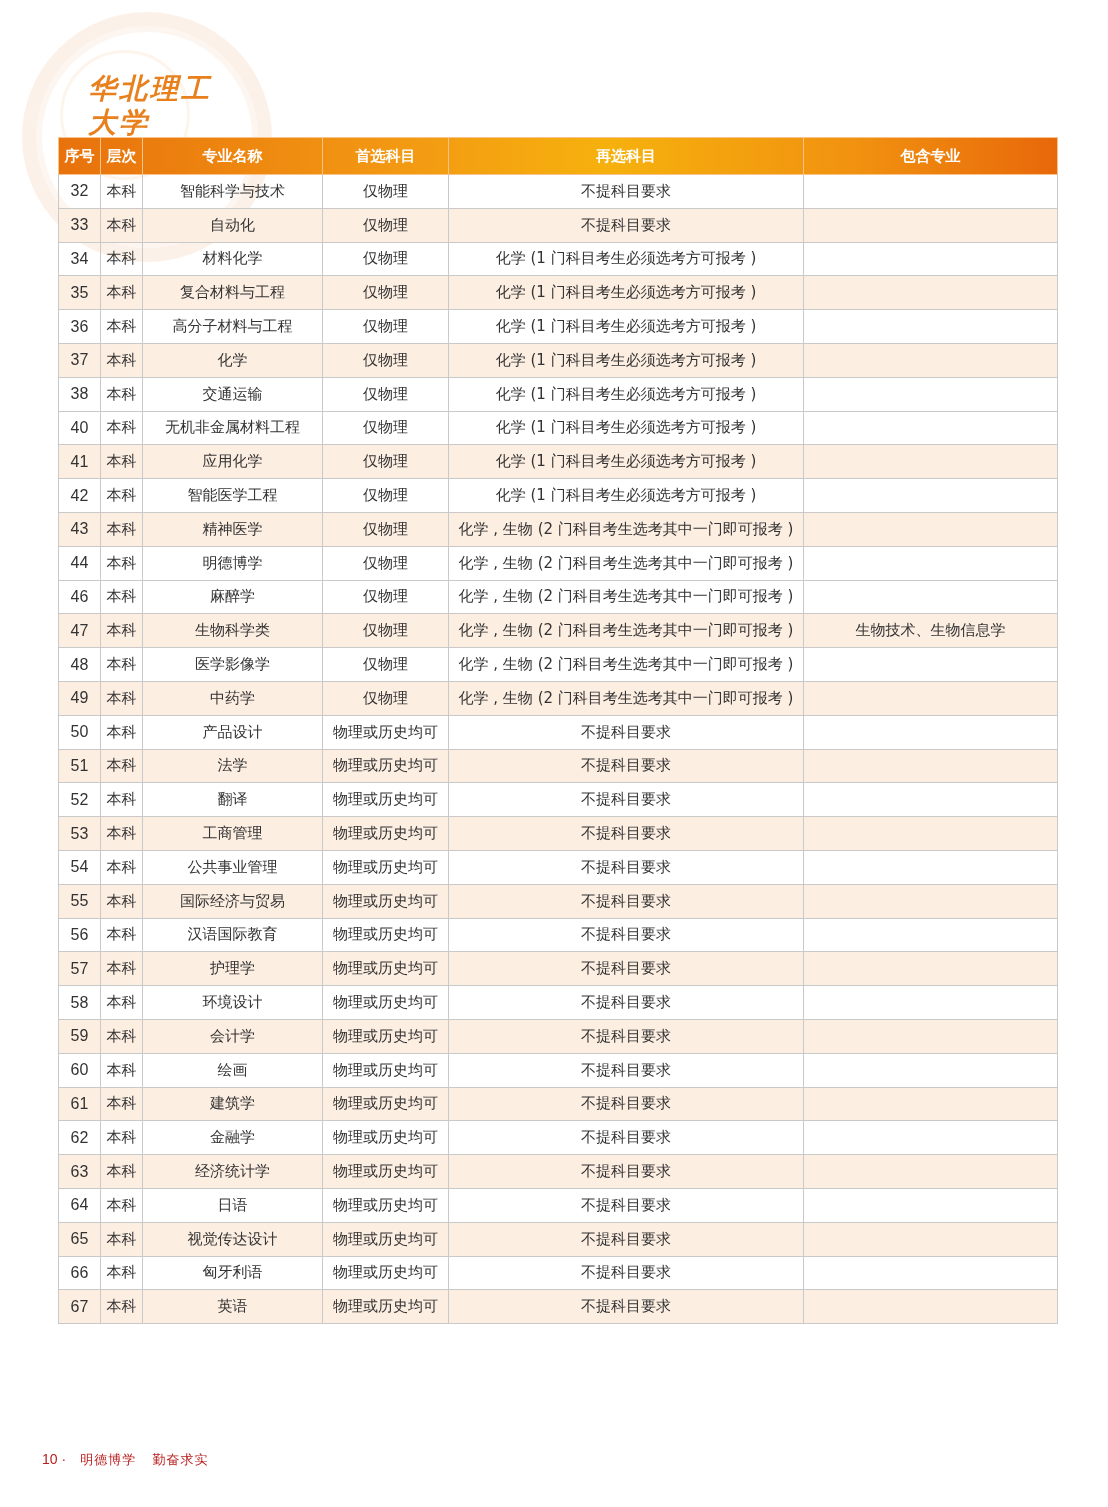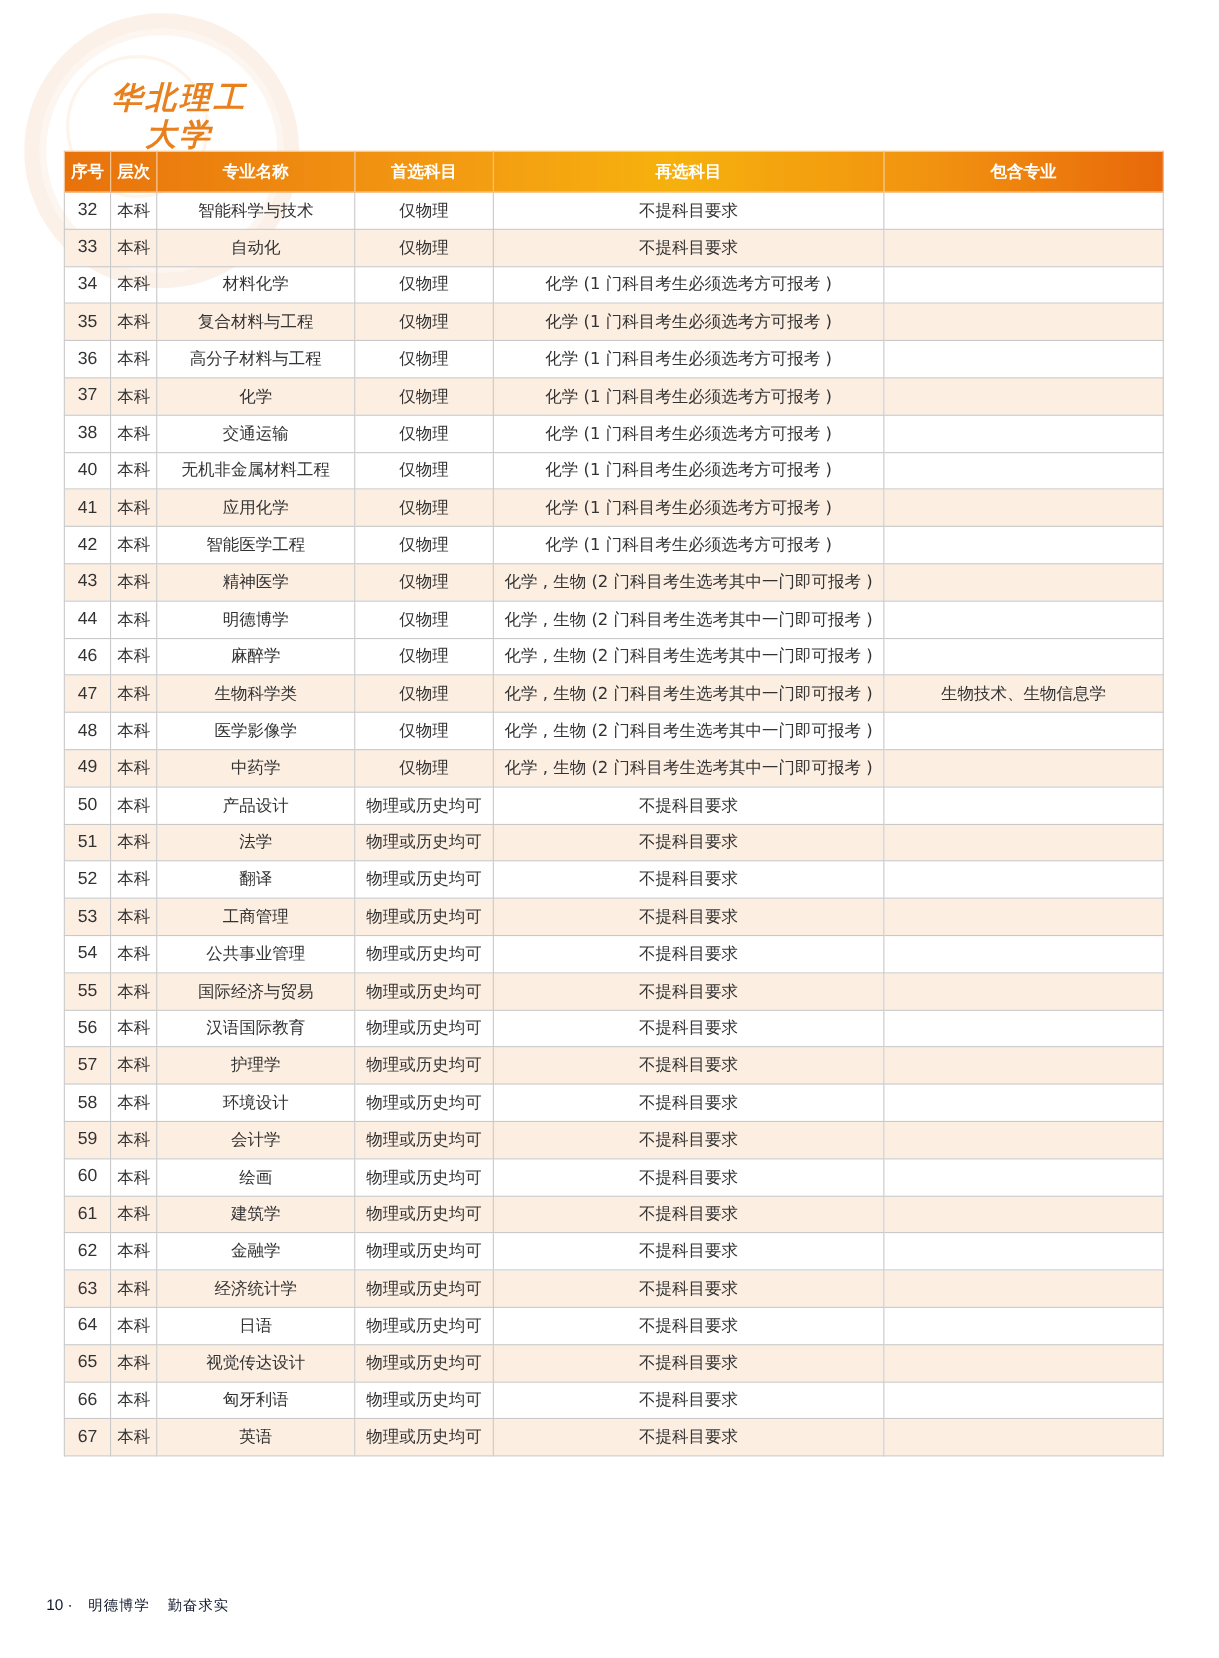--- a/index.html
+++ b/index.html
@@ -9,21 +9,21 @@
   .seal {
     position: absolute; left: 22px; top: 12px; width: 250px; height: 250px;
     border-radius: 50%; border: 14px solid rgba(240, 180, 130, 0.18);
     box-shadow: inset 0 0 0 6px rgba(240, 180, 130, 0.12);
   }
   .seal-inner {
     position: absolute; left: 60px; top: 50px; width: 130px; height: 130px;
     border-radius: 50%; border: 3px solid rgba(240, 180, 130, 0.15);
   }
   .logo {
-    position: absolute; left: 88px; top: 72px; width: 150px; text-align: center;
+    position: absolute; left: 88px; top: 72px; width: 150px; text-align: left;
   }
   .logo-cn {
     font-family: "DejaVu Serif", "Liberation Serif", serif; font-size: 28px;
     font-style: italic; font-weight: bold; color: #e8801e; letter-spacing: 3px; line-height: 34px;
   }
   .logo-en {
     font-size: 5px; color: #e8801e; letter-spacing: 0.2px; white-space: nowrap; margin-top: 2px;
   }
 
   table.majors {
@@ -38,21 +38,21 @@
     background: linear-gradient(90deg, #e8720c 0%, #f39a13 35%, #f6b10d 55%, #f19110 80%, #e8680a 100%);
   }
   table.majors td {
     height: 33.8px; border: 1px solid #c9c9c9; text-align: center; color: #333;
     white-space: nowrap; overflow: hidden;
   }
   table.majors tr.alt td { background: #fdeee2; }
   table.majors td.num { font-family: "Liberation Sans", sans-serif; font-size: 16px; margin-left: 32px; }
 
   .footer {
-    position: absolute; left: 42px; top: 1451px; font-size: 13px; color: #0f172a;
+    position: absolute; left: 42px; top: 1451px; font-size: 13px; color: #b91c1c;
   }
   .footer .page { font-family: "Liberation Sans", sans-serif; font-size: 14px; }
   .footer .motto1 { margin-left: 10px; letter-spacing: 1px; }
   .footer .motto2 { margin-left: 12px; letter-spacing: 1px; }
 </style>
 </head>
 <body>
 
 <div class="seal"></div>
 <div class="seal-inner"></div>

